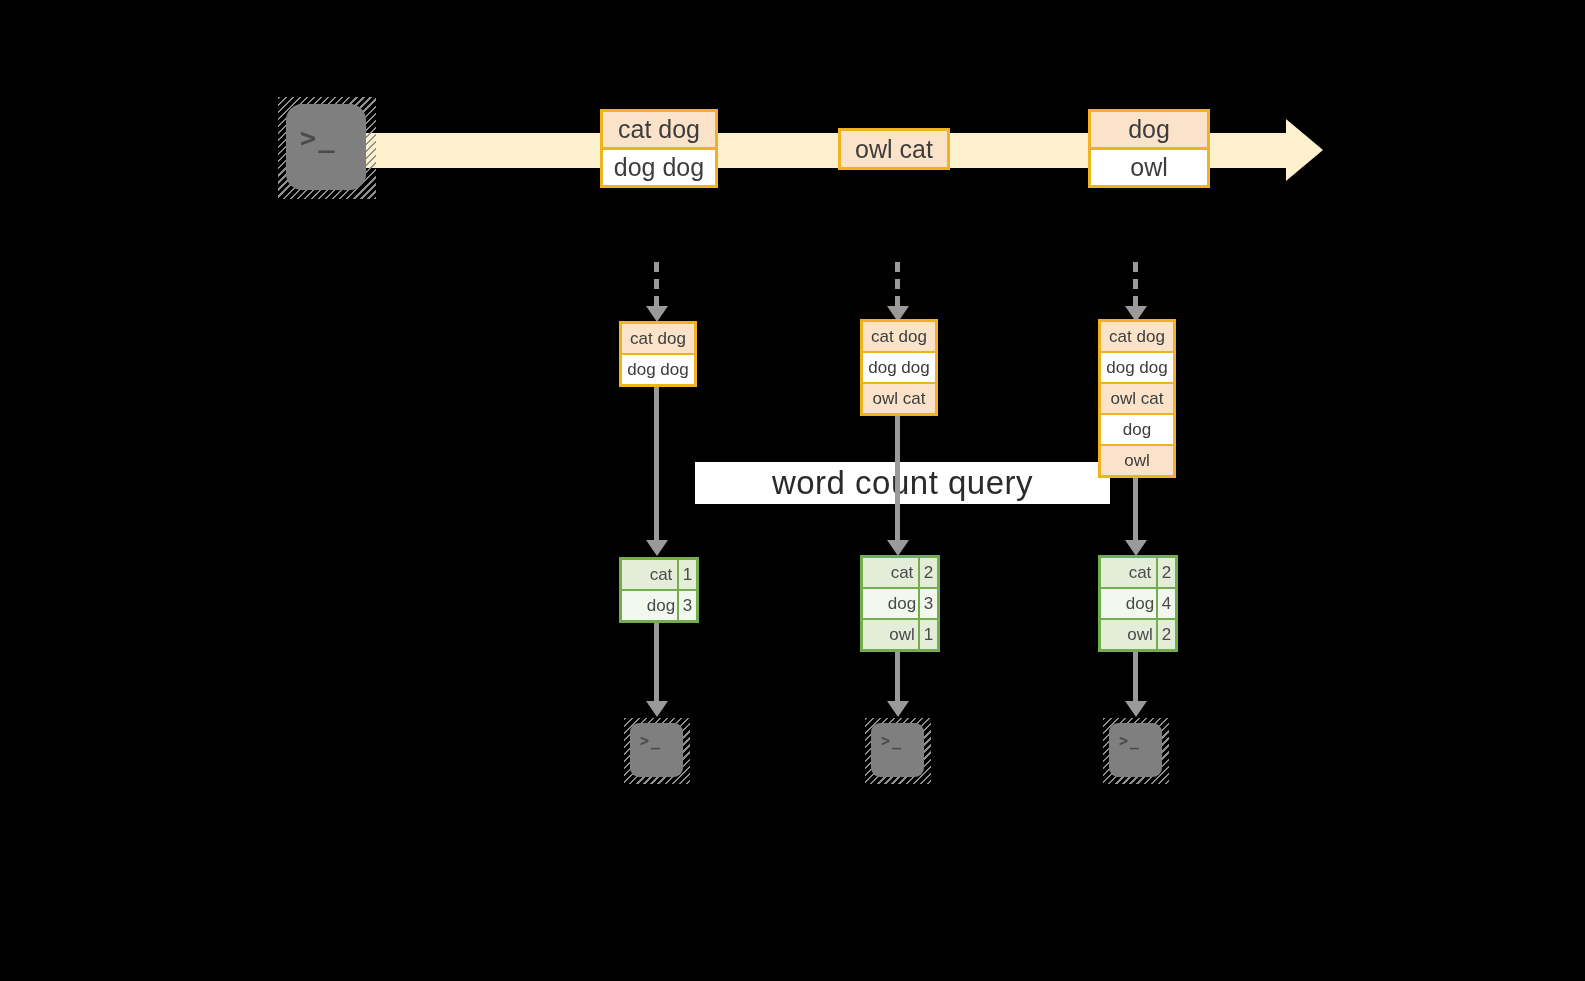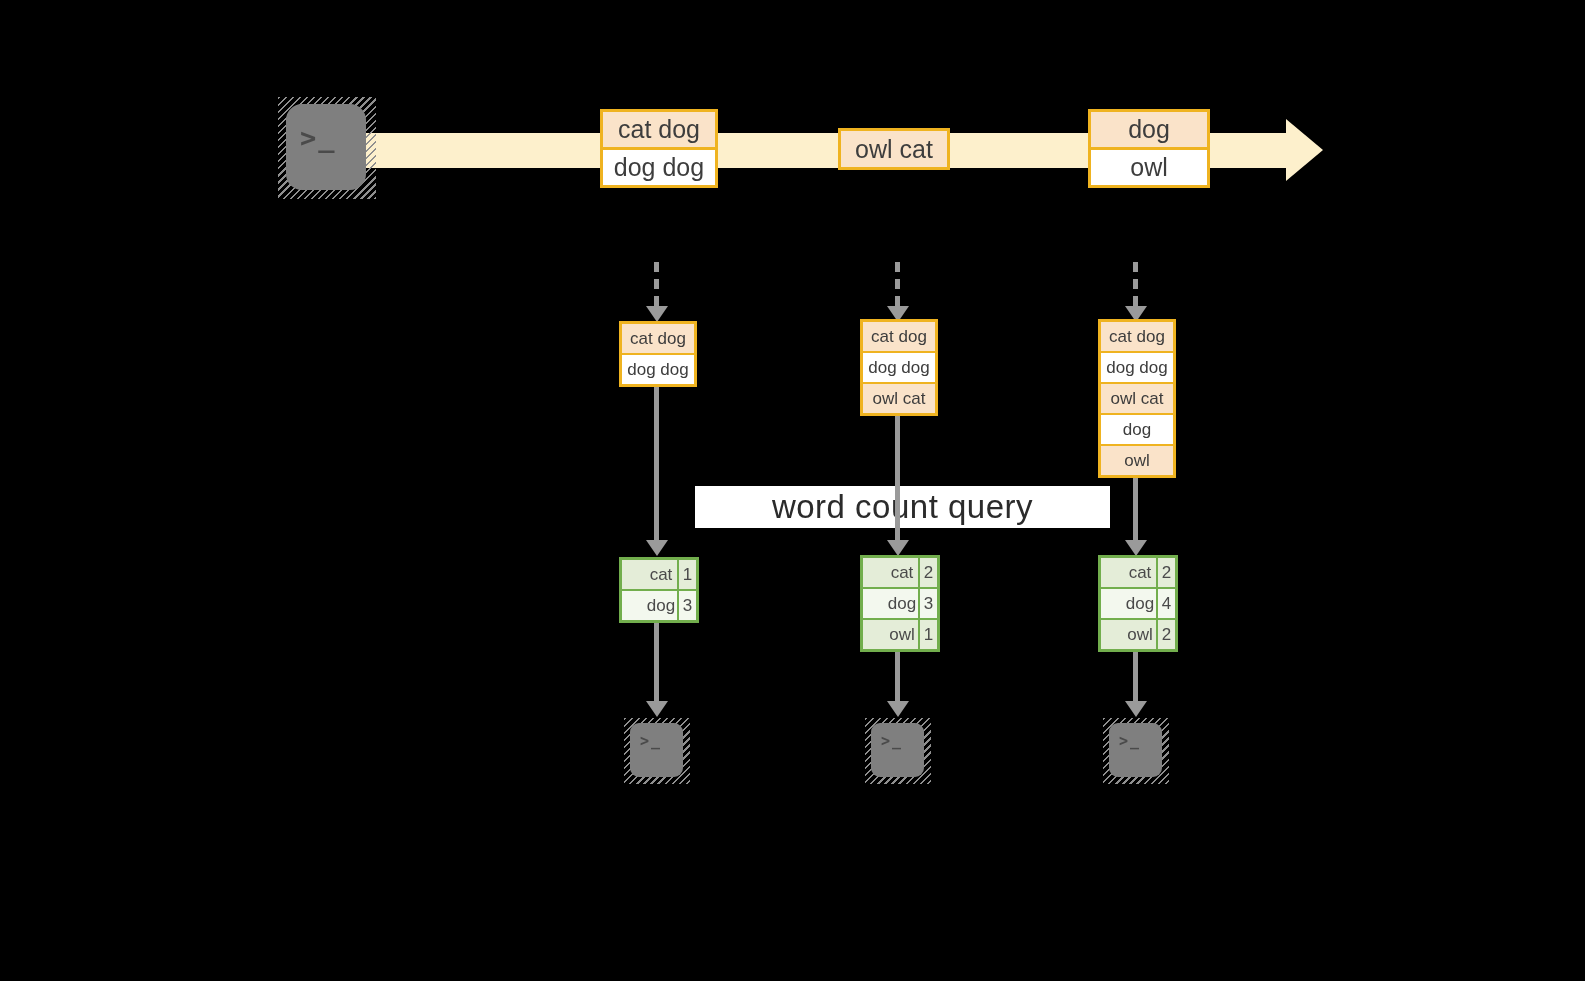--- a/index.html
+++ b/index.html
@@ -47,21 +47,21 @@
   .sage-d{background:#e4edd8;}
   .sage-l{background:#f3f8ee;}
 
   
   .vline{position:absolute;width:0;border-left:5px solid #9a9a9a;z-index:3;}
   .vdash{border-left-style:dashed;}
   .ah{position:absolute;width:0;height:0;z-index:3;
     border-left:11px solid transparent;border-right:11px solid transparent;border-top:16px solid #9a9a9a;}
 
   
-  .banner{position:absolute;left:695px;top:486px;width:415px;height:42px;background:#ffffff;z-index:2;
+  .banner{position:absolute;left:695px;top:462px;width:415px;height:42px;background:#ffffff;z-index:2;
     display:flex;align-items:center;justify-content:center;font-size:33px;font-weight:300;
     color:#2b2b2b;letter-spacing:0.5px;}
 </style>
 </head>
 <body>
 
 <div class="canvas">
 
   <div class="band"></div>
   <div class="band-head"></div>

